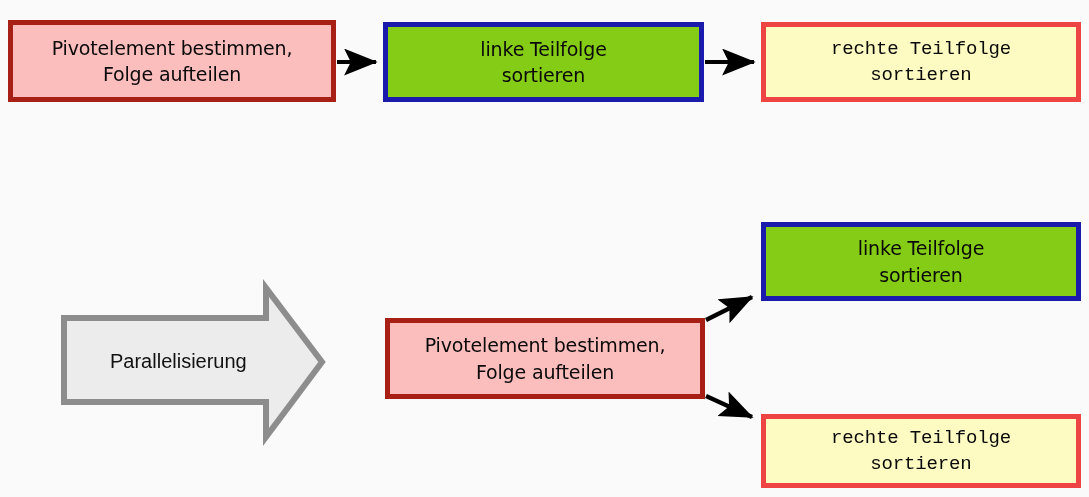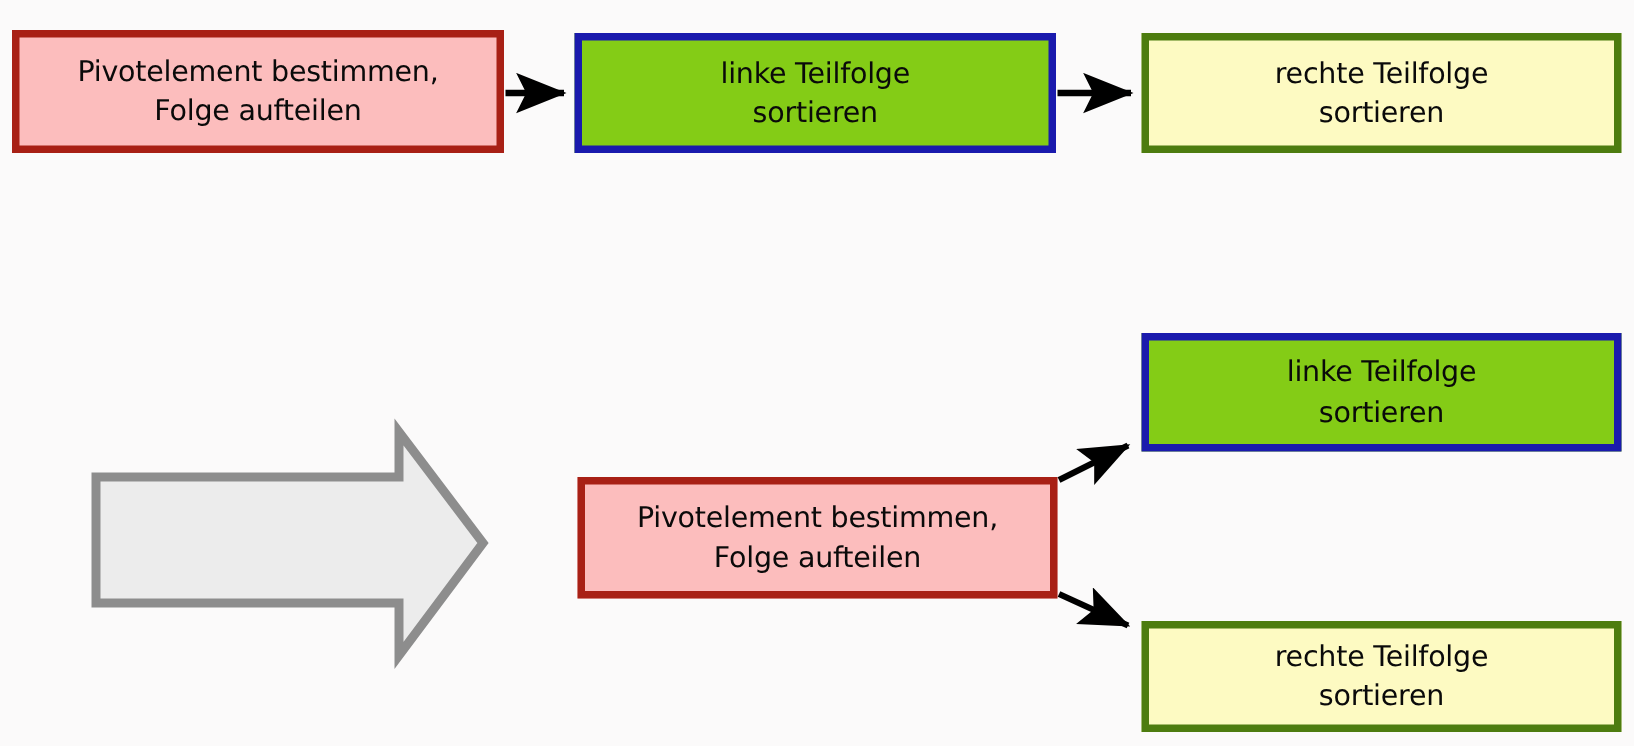--- a/index.html
+++ b/index.html
@@ -35,21 +35,22 @@
   .node.red {
     background: #fcbdbd;
     border: 5px solid #a82015;
   }
   .node.blue {
     background: #84cc16;
     border: 5px solid #1a1aad;
   }
   .node.yellow {
     background: #fdfac2;
-    border: 5px solid #4d7c0f;
+    border: 5px solid #ef4444;
+    font-family: Liberation Mono, monospace;
   }
   .arrow-svg {
     position: absolute;
     left: 0;
     top: 0;
     width: 1089px;
     height: 497px;
     pointer-events: none;
     overflow: visible;
   }
@@ -82,20 +83,21 @@
   <div class="node blue" style="left:761px; top:222px; width:320px; height:79px;">linke Teilfolge
 sortieren</div>
 
   <div class="node yellow" style="left:761px; top:414px; width:320px; height:74px;">rechte Teilfolge
 sortieren</div>
 
   <svg class="arrow-svg" viewBox="0 0 1089 497">
     <polygon points="64,318 266,318 266,288 322,362 266,437 266,402 64,402" fill="#ececec" stroke="#8d8d8d" stroke-width="6" stroke-linejoin="miter"></polygon>
   </svg>
 
+  <div class="big-arrow-label" style="left:110px; top:350px;">Parallelisierung</div>
 
   <svg class="arrow-svg">
     <defs>
       <marker id="ah" markerWidth="9" markerHeight="9" refX="7.6" refY="3.2" orient="auto" markerUnits="strokeWidth">
         <path d="M0,0 L8,3.2 L0,6.4 L1.6,3.2 z" fill="#000000"></path>
       </marker>
     </defs>
 
     <line x1="337" y1="62" x2="376" y2="62" stroke="#000000" stroke-width="4.2" marker-end="url(#ah)"></line>
 

